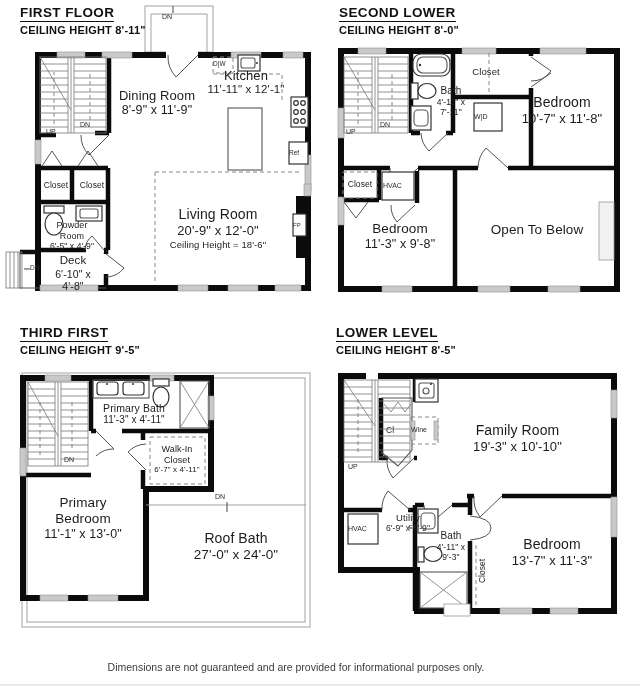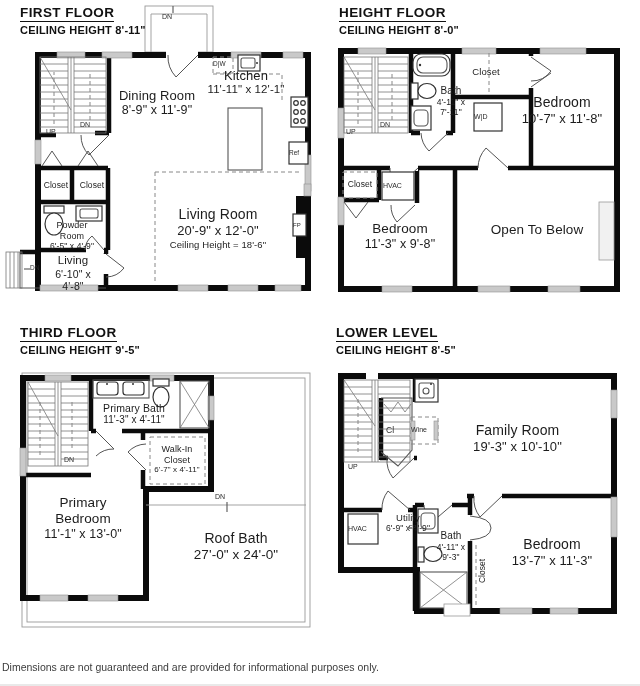--- a/index.html
+++ b/index.html
@@ -19,21 +19,21 @@
   .blk{fill:#0b0b0b;stroke:none;}
   .floor-title{position:absolute;font-weight:bold;font-size:13.5px;color:#111;
       letter-spacing:.4px;border-bottom:1.6px solid #111;padding-bottom:1px;}
   .floor-sub{position:absolute;font-weight:bold;font-size:11px;color:#111;letter-spacing:.2px;}
   .lbl{position:absolute;text-align:center;color:#1c1c1c;line-height:1.18;letter-spacing:.1px;}
   .lbl span{display:block;}
   .nw{white-space:nowrap;margin-left:-28px;margin-right:-28px;}
   .note{font-size:9.5px;margin-top:1px;}
   .tag{position:absolute;text-align:left;color:#2a2a2a;line-height:1;}
   .vlbl{position:absolute;text-align:center;color:#1c1c1c;transform:rotate(-90deg);transform-origin:center center;}
-  #footer-note{position:absolute;left:2px;top:661px;width:568px;
+  #footer-note{position:absolute;left:12px;top:661px;width:568px;text-align:center;
       font-size:10.5px;color:#3c3c3c;}
   #bottom-edge{position:absolute;left:0;top:684px;width:640px;height:2px;background:#e9e9e9;}
 </style>
 </head>
 <body>
 
 <div id="stage">
 
 <svg id="plan-svg" width="640" height="686" viewBox="0 0 640 686">
 
@@ -277,23 +277,23 @@
         <path class="stair" d="M420 572L467 608M467 572L420 608"></path>
       </g>
     </g>
     <path class="dash" d="M476 545V608"></path>
     <rect x="444" y="604" width="26" height="12" fill="#fff" stroke="#999" stroke-width="0.8"></rect>
   </g>
 </svg>
 
 <div class="floor-title" style="left:20px;top:5px;">FIRST FLOOR</div>
 <div class="floor-sub" style="left:20px;top:24px;">CEILING HEIGHT 8'-11"</div>
-<div class="floor-title" style="left:339px;top:5px;">HEIGHT FLOOR</div>
+<div class="floor-title" style="left:339px;top:5px;">SECOND LOWER</div>
 <div class="floor-sub" style="left:339px;top:24px;">CEILING HEIGHT 8'-0"</div>
-<div class="floor-title" style="left:20px;top:325px;">THIRD FLOOR</div>
+<div class="floor-title" style="left:20px;top:325px;">THIRD FIRST</div>
 <div class="floor-sub" style="left:20px;top:344px;">CEILING HEIGHT 9'-5"</div>
 <div class="floor-title" style="left:336px;top:325px;">LOWER LEVEL</div>
 <div class="floor-sub" style="left:336px;top:344px;">CEILING HEIGHT 8'-5"</div>
 
 <div class="lbl" style="left:107px;top:88px;width:100px;font-size:13px;">
   <span>Dining Room</span>
   <span style="font-size:12.5px;">8'-9" x 11'-9"</span>
 </div>
 <div class="lbl" style="left:196px;top:68px;width:100px;font-size:13px;">
   <span>Kitchen</span>
@@ -302,21 +302,21 @@
 <div class="lbl" style="left:162px;top:206px;width:112px;font-size:14px;">
   <span>Living Room</span>
   <span style="font-size:13px;">20'-9" x 12'-0"</span>
   <span class="note">Ceiling Height = 18'-6"</span>
 </div>
 <div class="lbl" style="left:50px;top:220px;width:44px;font-size:9px;">
   <span>Powder Room</span>
   <span class="nw" style="font-size:8.5px;">6'-5" x 4'-9"</span>
 </div>
 <div class="lbl" style="left:46px;top:254px;width:54px;font-size:11.5px;">
-  <span>Living</span>
+  <span>Deck</span>
   <span style="font-size:10.5px;">6'-10" x 4'-8"</span>
 </div>
 <div class="lbl" style="left:40px;top:180px;width:32px;font-size:8.5px;">
   <span>Closet</span>
 </div>
 <div class="lbl" style="left:76px;top:180px;width:32px;font-size:8.5px;">
   <span>Closet</span>
 </div>
 <div class="tag" style="left:162px;top:13px;width:22px;font-size:7px;">DN</div>
 <div class="tag" style="left:46px;top:128px;width:18px;font-size:7px;">UP</div>

